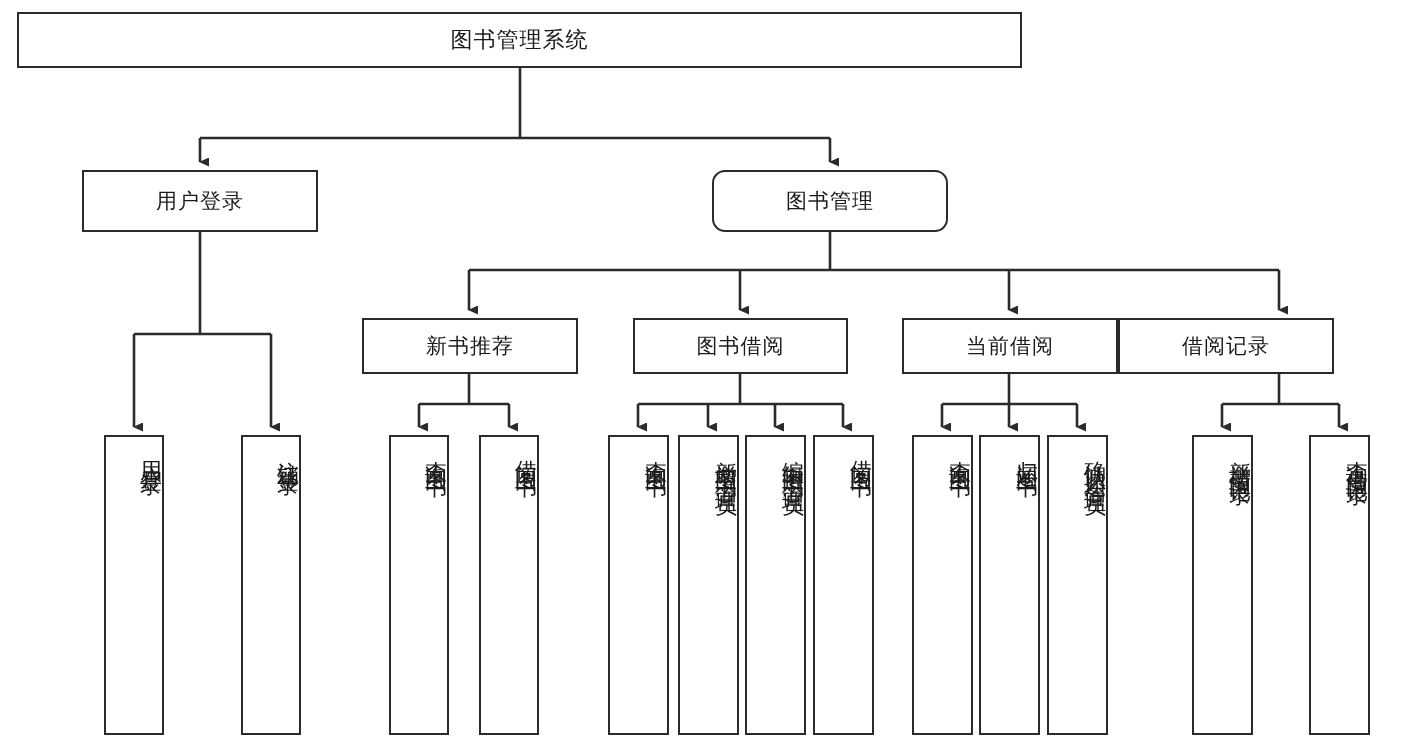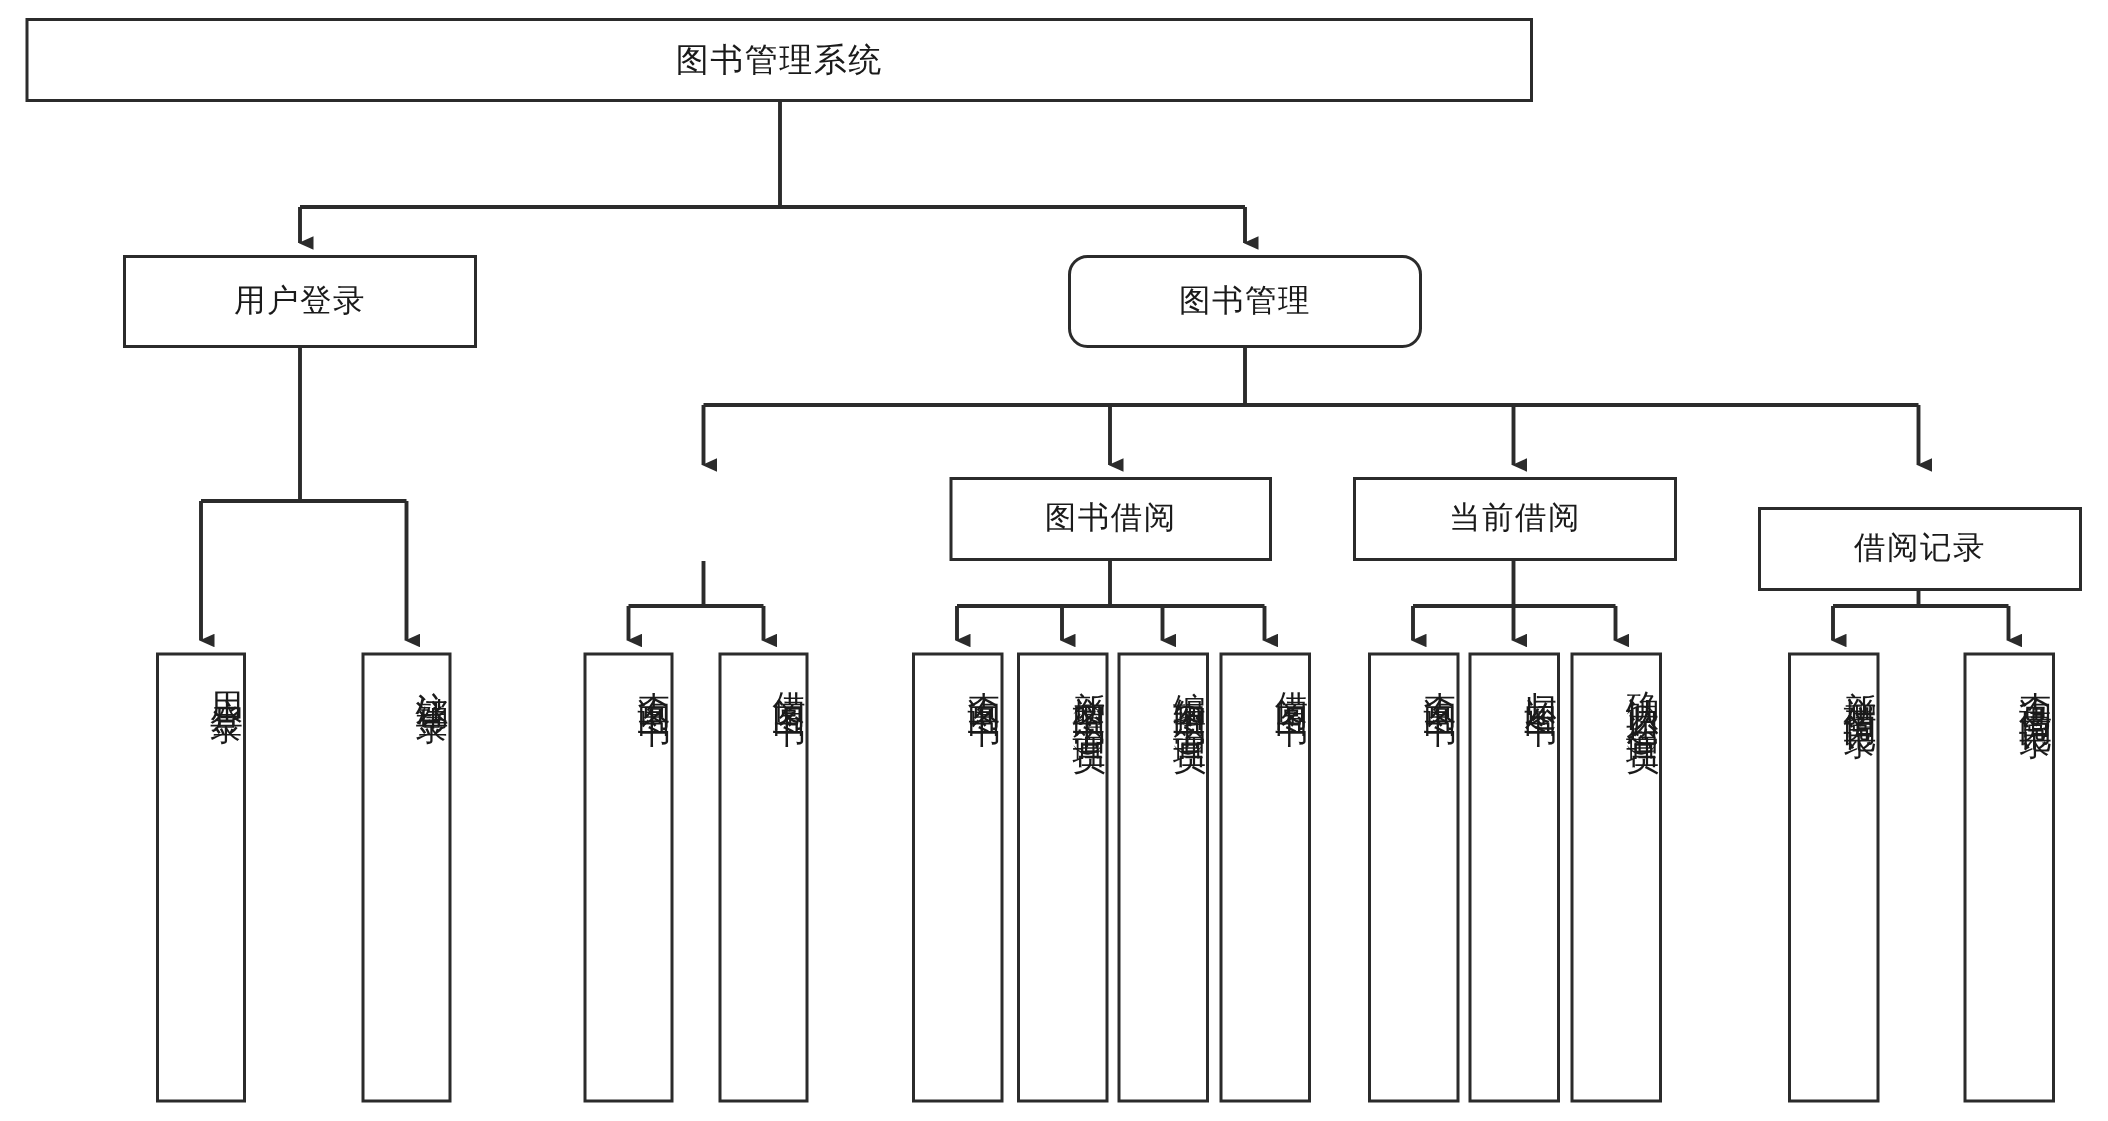--- a/index.html
+++ b/index.html
@@ -116,27 +116,30 @@
     <span class="node-label">图书管理系统</span>
   </div>
 
   <div class="node-box node-h" style="left:82px;top:170px;width:236px;height:62px;">
     <span class="node-label">用户登录</span>
   </div>
   <div class="node-box node-h" style="left:712px;top:170px;width:236px;height:62px;border-radius:13px;">
     <span class="node-label">图书管理</span>
   </div>
 
+  <div class="node-box node-h" style="left:362px;top:318px;width:216px;height:56px;">
+    <span class="node-label">新书推荐</span>
+  </div>
   <div class="node-box node-h" style="left:633px;top:318px;width:215px;height:56px;">
     <span class="node-label">图书借阅</span>
   </div>
   <div class="node-box node-h" style="left:902px;top:318px;width:216px;height:56px;">
     <span class="node-label">当前借阅</span>
   </div>
-  <div class="node-box node-h" style="left:1172px;top:318px;width:216px;height:56px;margin-top:20px;">
+  <div class="node-box node-h" style="left:1118px;top:318px;width:216px;height:56px;">
     <span class="node-label">借阅记录</span>
   </div>
 
   <div class="node-box node-v" style="left:104px;top:435px;width:60px;height:300px;">
     <span class="node-label">用户登录</span>
   </div>
   <div class="node-box node-v" style="left:241px;top:435px;width:60px;height:300px;">
     <span class="node-label">注销登录</span>
   </div>
 

